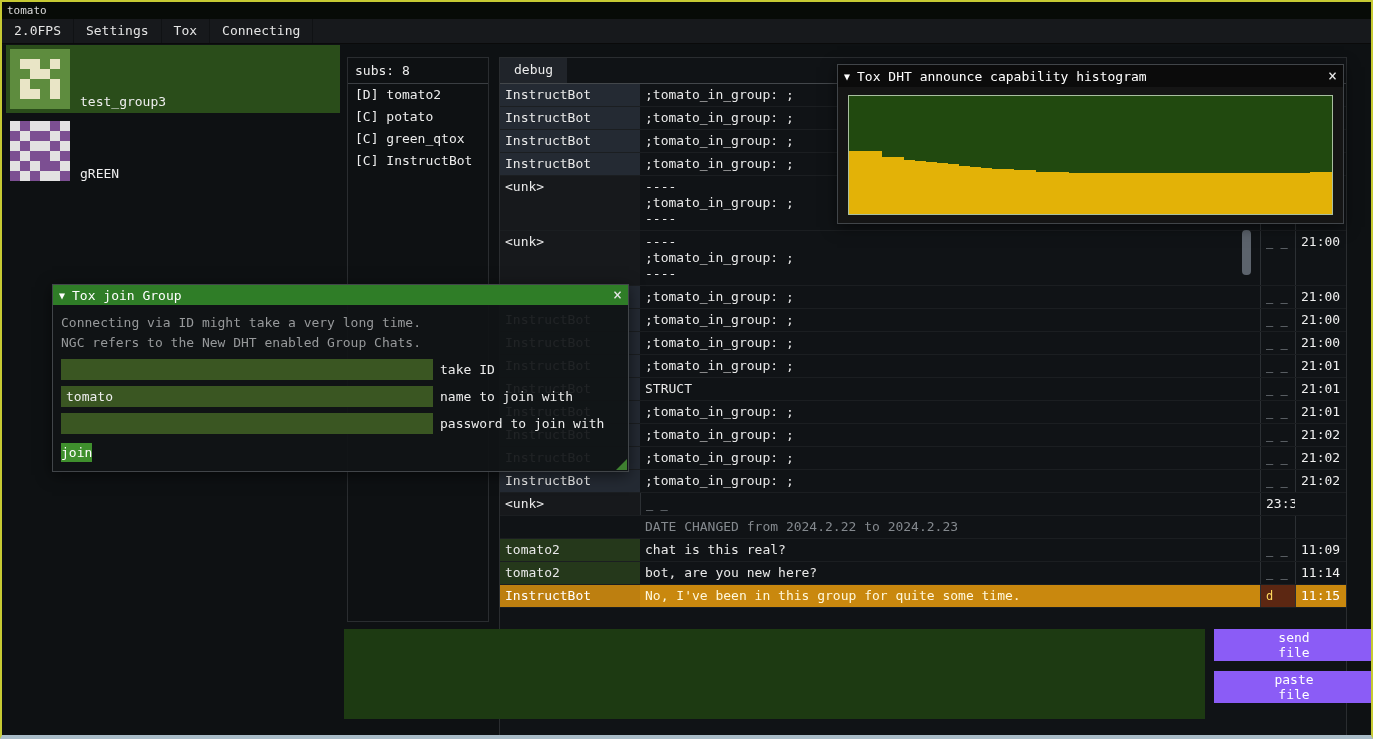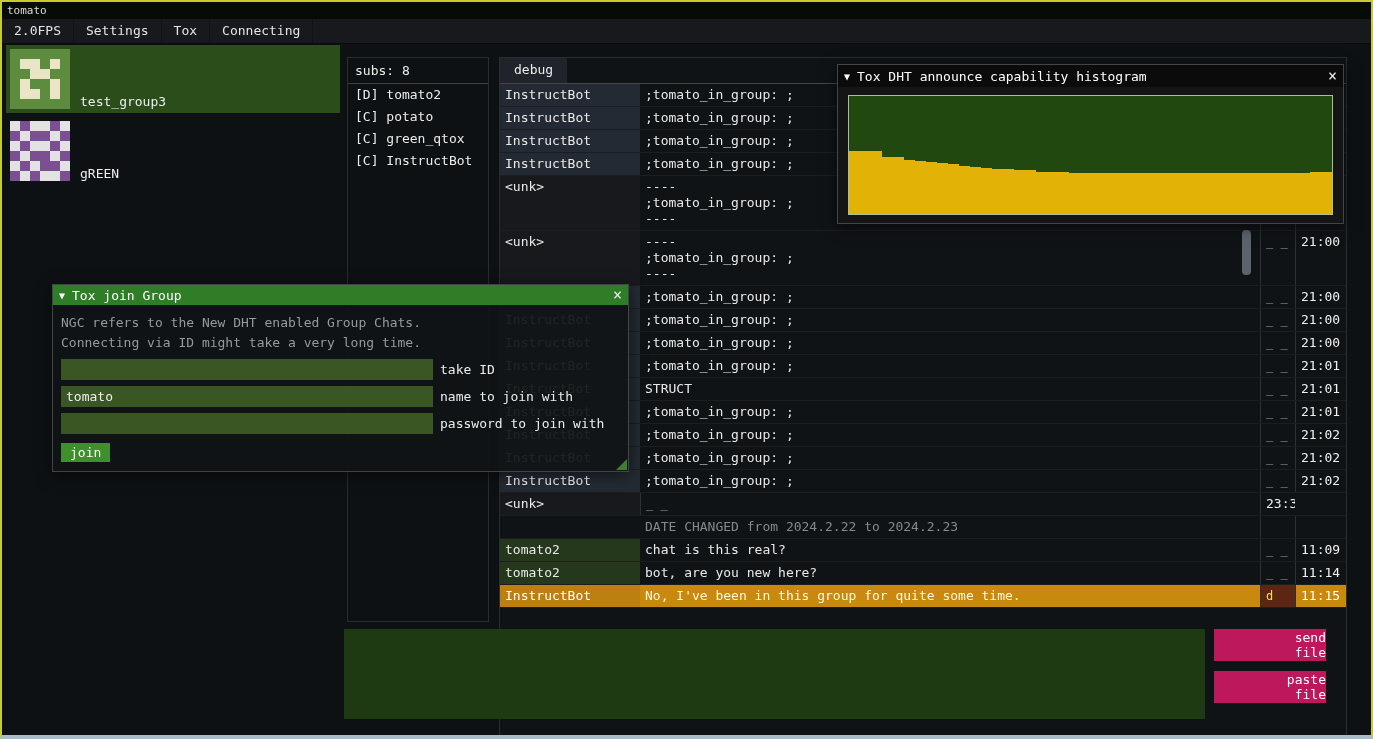--- a/index.html
+++ b/index.html
@@ -44,43 +44,43 @@
   .s-hl .msg{background:#c9880e;color:#fff8dc;}
   .s-hl .flags{background:#5c2712;color:#ffd95e;}
   .s-hl .time{background:#c9880e;color:#ffffff;}
   .date-row .msg{color:#84898e;}
   .scroll-grab{position:absolute;left:742px;top:172px;width:9px;height:45px;
     background:#5c636c;border-radius:4px;}
   
   .composer{position:absolute;left:342px;top:627px;width:861px;height:90px;
     background:#1d3a12;border:none;outline:none;resize:none;color:#e8e8e8;
     font-family:inherit;font-size:13px;box-sizing:border-box;padding:5px;}
-  .filebtn{position:absolute;left:1212px;width:112px;height:32px;background:#be185d;
+  .filebtn{position:absolute;left:1212px;width:160px;height:32px;background:#8b5cf6;
     border:none;color:#ffffff;font-family:inherit;font-size:13px;line-height:15px;
-    white-space:pre-line;text-align:right;padding:0;}
+    white-space:pre-line;text-align:center;padding:0;}
   .filebtn.send{top:627px;}
   .filebtn.paste{top:669px;}
   
   .win{position:absolute;border:1px solid #414549;box-sizing:border-box;
     box-shadow:0 3px 14px rgba(0,0,0,0.55);}
   .win-title{height:20px;display:flex;align-items:center;padding:0 6px;
     color:#ffffff;font-size:13px;white-space:nowrap;}
   .win-title.green{background:#2f7d27;}
   .win-title.dark{background:#0b0b0b;height:22px;}
   .collapse{margin-right:7px;font-size:10px;}
   .win-close{margin-left:auto;font-size:15px;color:#e8e8e8;padding-left:8px;}
   .join-win{left:50px;top:282px;width:577px;height:188px;background:rgba(16,19,21,0.93);z-index:20;}
   .join-body{padding:8px 8px 6px 8px;}
   .info{color:#97999b;font-size:13px;line-height:20px;white-space:nowrap;}
   .field-row{display:flex;align-items:center;margin-top:6px;}
   .field-input{width:372px;height:21px;background:#3a5622;border:none;outline:none;
     color:#eeeeee;font-family:inherit;font-size:13px;padding:0 5px;box-sizing:border-box;}
   .field-label{margin-left:7px;color:#ececec;font-size:13px;white-space:nowrap;}
   .join-btn{margin-top:9px;background:#3f8f2d;border:none;color:#ffffff;
-    font-family:inherit;font-size:13px;padding:2px 9px;}
+    font-family:inherit;font-size:13px;padding:2px 0;}
   .grip{position:absolute;right:1px;bottom:1px;width:0;height:0;
     border-left:11px solid transparent;border-bottom:11px solid #3e8030;}
   .hist-win{left:835px;top:62px;width:507px;height:160px;background:#151515;z-index:21;}
   .plot{position:absolute;top:30px;left:10px;right:10px;bottom:8px;
     border:1px solid #a9bfa0;display:flex;align-items:flex-end;}
   .bar{flex:1;}
 </style>
 </head>
 <body>
 
@@ -365,22 +365,22 @@
   <button class="filebtn paste">paste
 file</button>
 
   <div class="win join-win">
     <div class="win-title green">
       <span class="collapse">▼</span>
       <span>Tox join Group</span>
       <span class="win-close">×</span>
     </div>
     <div class="join-body">
+      <div class="info">Connecting via ID might take a very long time.</div>
       <div class="info">NGC refers to the New DHT enabled Group Chats.</div>
-      <div class="info">Connecting via ID might take a very long time.</div>
       <div class="fields">
           <div class="field-row">
             <input class="field-input" style="">
             <div class="field-label">take ID</div>
           </div>
           <div class="field-row">
             <input class="field-input" value="tomato" style="">
             <div class="field-label">name to join with</div>
           </div>
           <div class="field-row">

